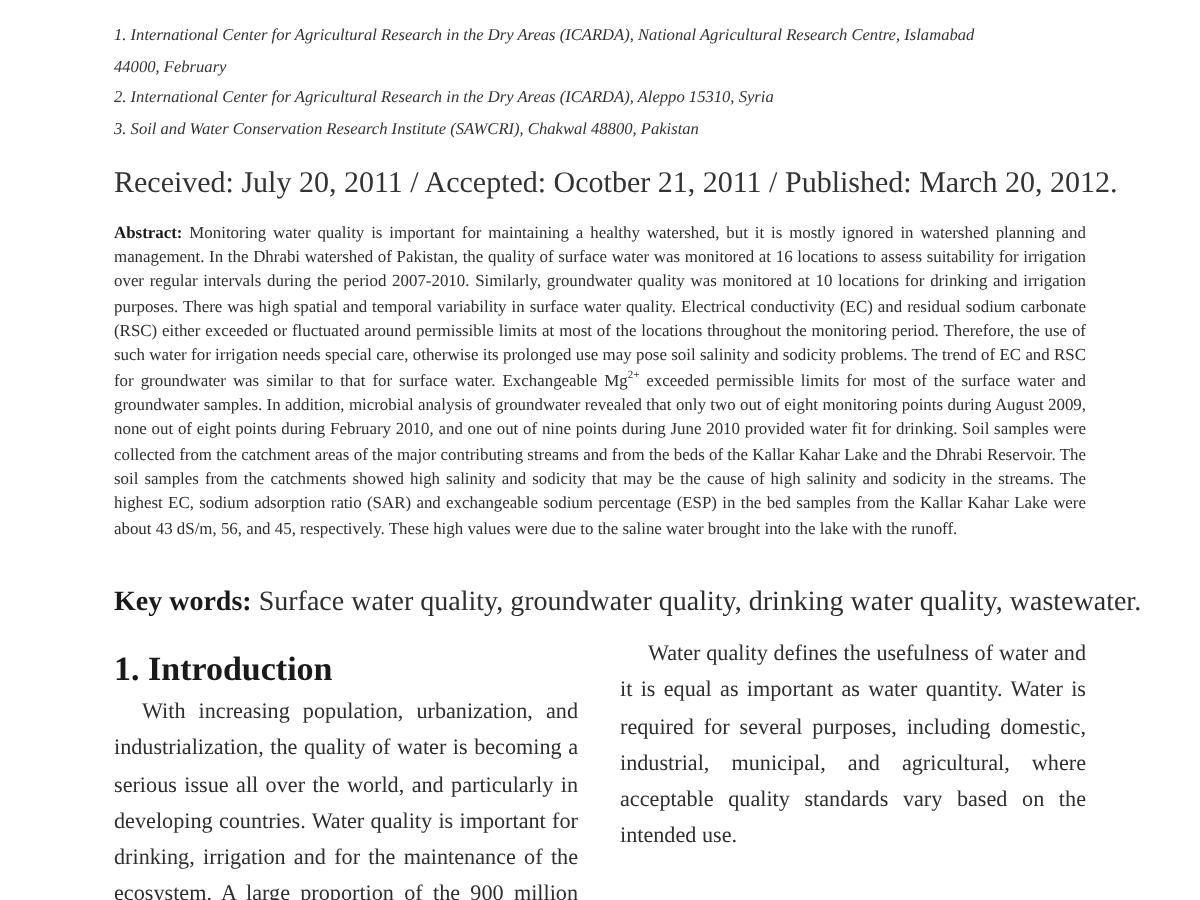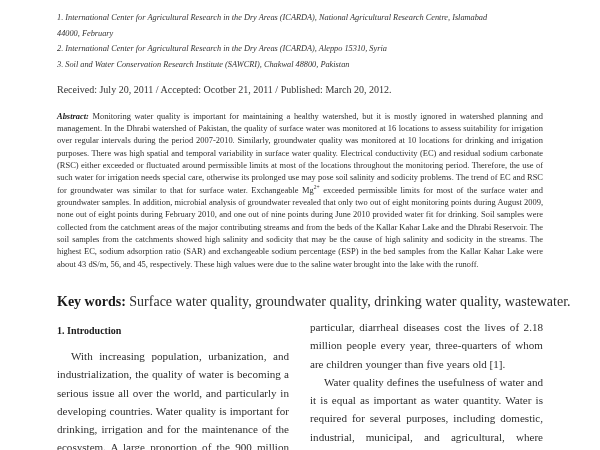--- a/index.html
+++ b/index.html
@@ -33,55 +33,55 @@
     }
     .affil .l1 { position: absolute; top: -1px; left: 0; white-space: nowrap; }
     .affil .l1b { position: absolute; top: 15px; left: 0; white-space: nowrap; }
     .affil .l2 { position: absolute; top: 30px; left: 0; white-space: nowrap; }
     .affil .l3 { position: absolute; top: 46px; left: 0; white-space: nowrap; }
 
     .dates {
       position: absolute;
       left: 57px;
       top: 70px;
-      font-size: 10px;
+      font-size: 15px;
       white-space: nowrap;
       color: #333;
     }
 
     .abstract {
       position: absolute;
       left: 57px;
       top: 95.5px;
       width: 486px;
       font-size: 8.45px;
       line-height: 12.35px;
       text-align: justify;
       color: #2e2e2e;
     }
-    .abstract b { color: #1a1a1a; font-style: italic; }
+    .abstract b { color: #1a1a1a; }
     .abstract sup { font-size: 5.5px; line-height: 0; vertical-align: 4px; }
 
     .keywords {
       position: absolute;
       left: 57px;
       top: 282px;
       width: 486px;
       font-size: 14px;
       line-height: 12px;
       color: #2e2e2e;
       white-space: nowrap;
     }
     .keywords b { color: #1a1a1a; }
 
     .section-heading {
       position: absolute;
       left: 57px;
       top: 311px;
-      font-size: 10px;
+      font-size: 17px;
       font-weight: bold;
       color: #1a1a1a;
       white-space: nowrap;
     }
 
     .col {
       position: absolute;
       font-size: 11.1px;
       line-height: 18.3px;
       text-align: justify;
@@ -121,17 +121,16 @@
 
   <div class="keywords"><b>Key words:</b><span> Surface water quality, groundwater quality, drinking water quality, wastewater.</span></div>
 
   <div class="section-heading">1. Introduction</div>
 
   <div class="col col-left">
     <p>With increasing population, urbanization, and industrialization, the quality of water is becoming a serious issue all over the world, and particularly in developing countries. Water quality is important for drinking, irrigation and for the maintenance of the ecosystem. A large proportion of the 900 million people living in rural areas, particularly the poorest, lack access to safe drinking water. This lack of access</p>
   </div>
 
   <div class="col col-right">
-    <p class="noindent">particular, diarrheal diseases cost the lives of 2.18 million people every year, three-quarters of whom are children younger than five years old [1].</p>
     <p>Water quality defines the usefulness of water and it is equal as important as water quantity. Water is required for several purposes, including domestic, industrial, municipal, and agricultural, where acceptable quality standards vary based on the intended use.</p>
   </div>
 
 </div>
 
 </body></html>

